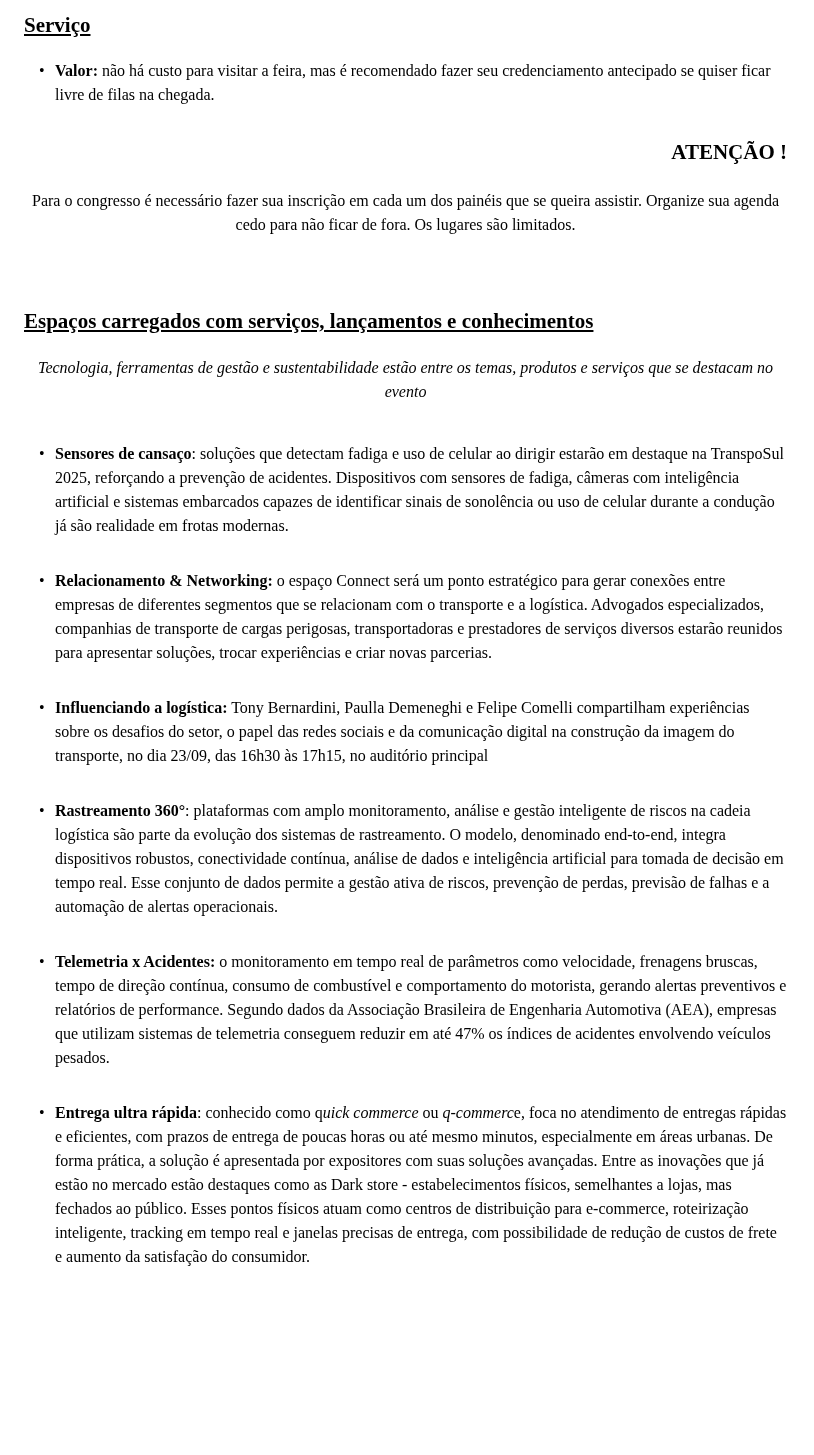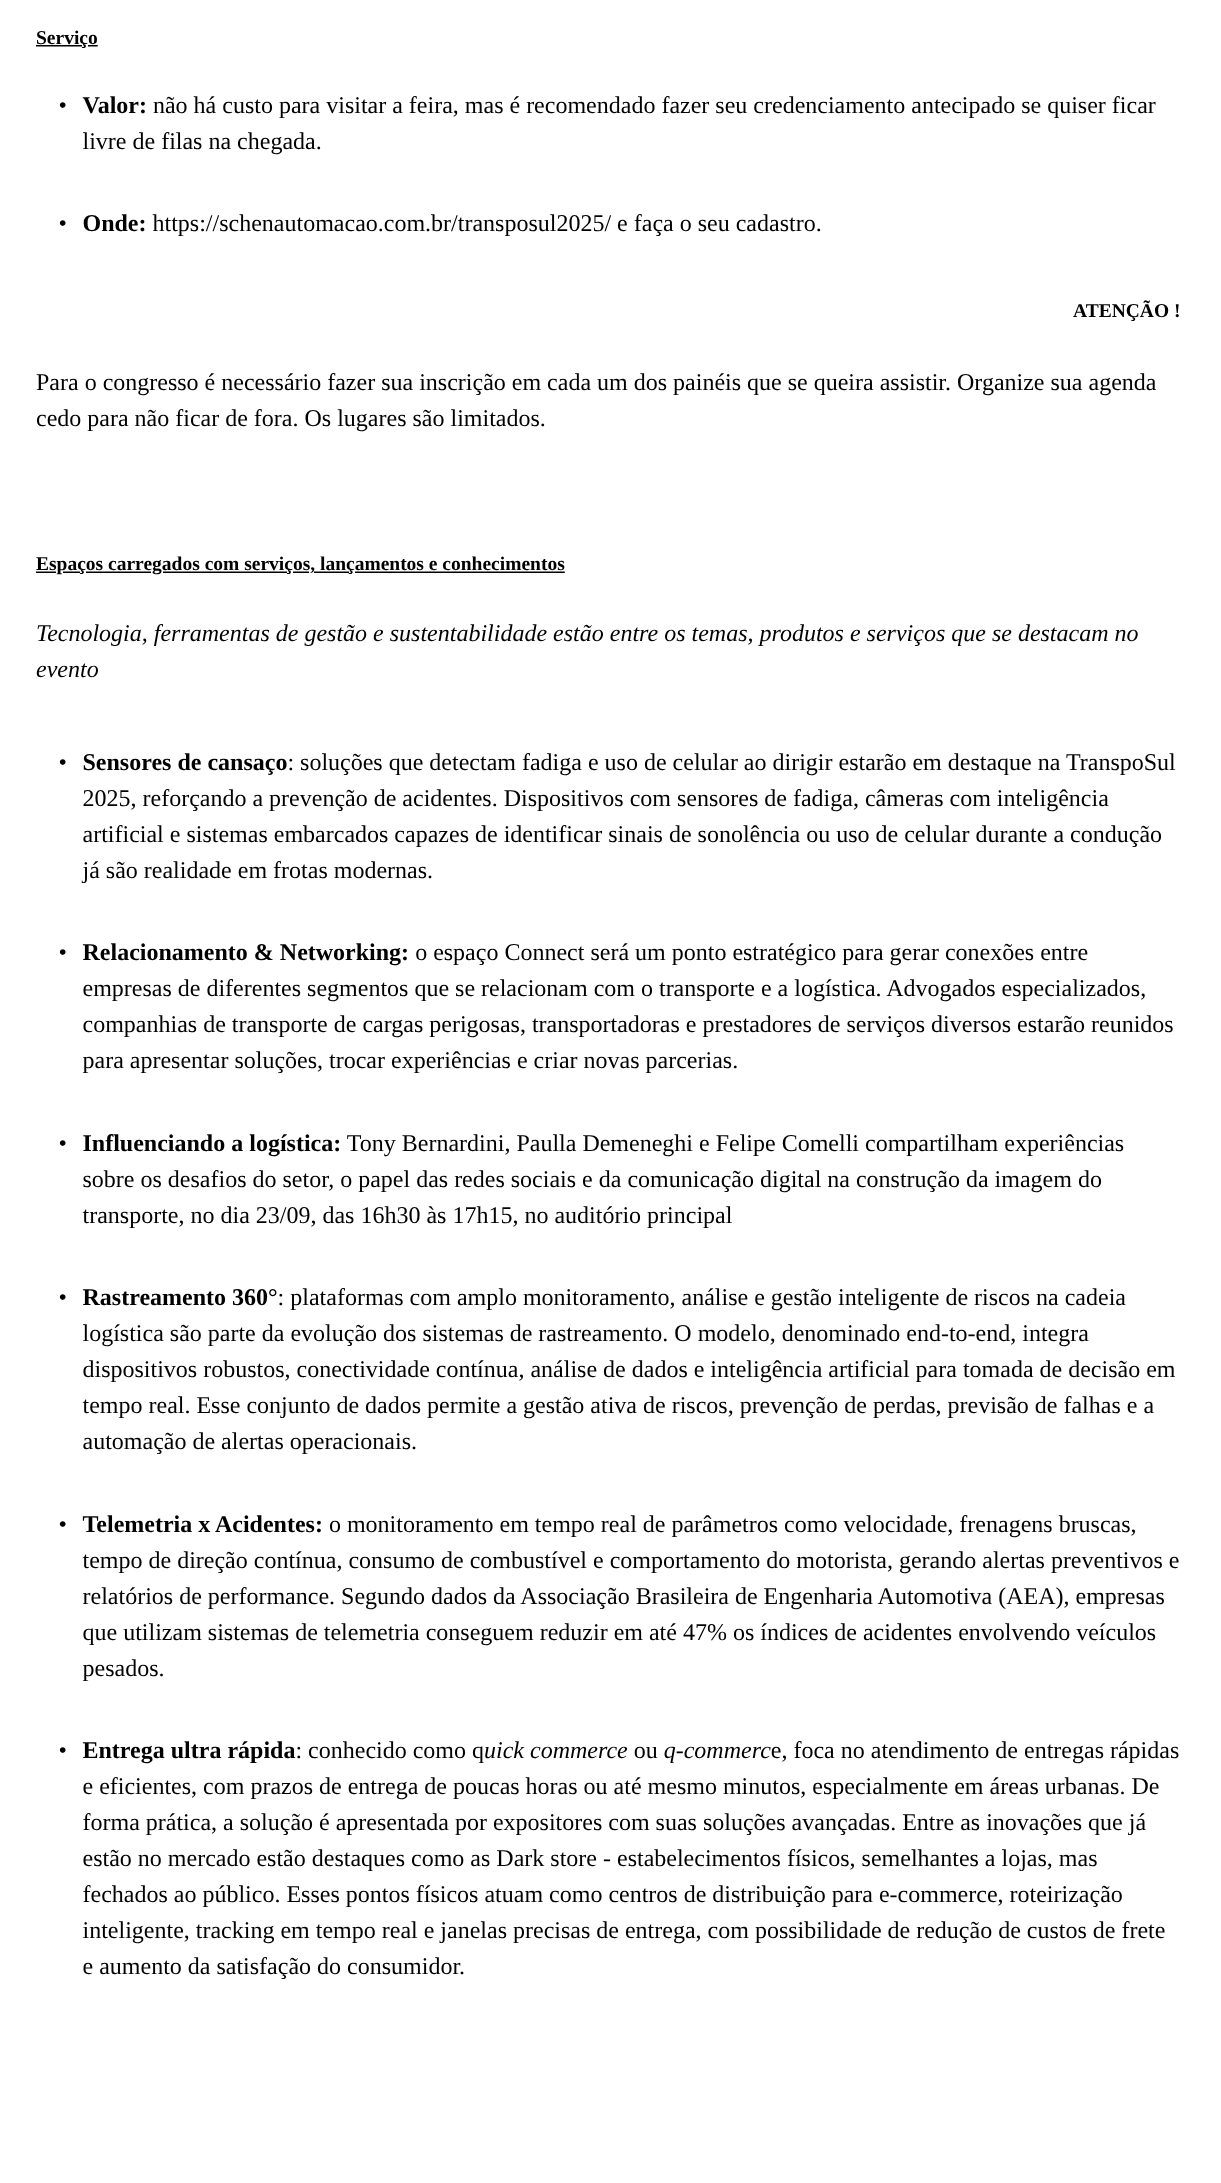--- a/index.html
+++ b/index.html
@@ -7,26 +7,26 @@
   body {
     width: 814px;
     min-height: 1455px;
     background: #ffffff;
     color: #000000;
     font-family: "Liberation Serif", "DejaVu Serif", serif;
     font-size: 16px;
     line-height: 24px;
     padding: 13px 27px 16px 24px;
   }
-  .h { font-weight: bold; margin: 0; font-size: 13px; }
+  .h { font-weight: bold; margin: 0; font-size: 21px; }
   .u { text-decoration: underline; }
   .mb-serv { margin-bottom: 22px; }
   .mb-att  { margin-bottom: 25px; text-align: right; }
   .mb-esp  { margin-bottom: 23px; }
-  p { margin: 0 0 24px 0; }
+  p { margin: 0 0 24px 0; text-align: center; }
   .para-attention { margin-bottom: 72px; }
   .para-italic { font-style: italic; margin-bottom: 38px; }
   ul.list { list-style: none; margin: 0 0 33px 0; padding: 0 0 0 31px; }
   ul.list.last { margin-bottom: 0; }
   ul.list > li { position: relative; margin-bottom: 31px; }
   ul.list > li:last-child { margin-bottom: 0; }
   ul.list > li::before {
     content: "\2022";
     position: absolute;
     left: -16px;
@@ -37,21 +37,20 @@
 </style>
 </head>
 <body>
 
 <main>
 
   <h2 class="h u mb-serv">Serviço</h2>
 
   <ul class="list">
     <li><strong>Valor:</strong><span> não há custo para visitar a feira, mas é recomendado fazer seu credenciamento antecipado se quiser ficar livre de filas na chegada.</span></li>
-    <li><strong>Onde:</strong> <span>https://schenautomacao.com.br/transposul2025/</span><span> e faça o seu cadastro.</span></li>
   </ul>
 
   <h2 class="h mb-att">ATENÇÃO !</h2>
 
   <p class="para-attention">Para o congresso é necessário fazer sua inscrição em cada um dos painéis que se queira assistir. Organize sua agenda cedo para não ficar de fora. Os lugares são limitados.</p>
 
   <h2 class="h u mb-esp">Espaços carregados com serviços, lançamentos e conhecimentos</h2>
 
   <p class="para-italic">Tecnologia, ferramentas de gestão e sustentabilidade estão entre os temas, produtos e serviços que se destacam no evento</p>
 

